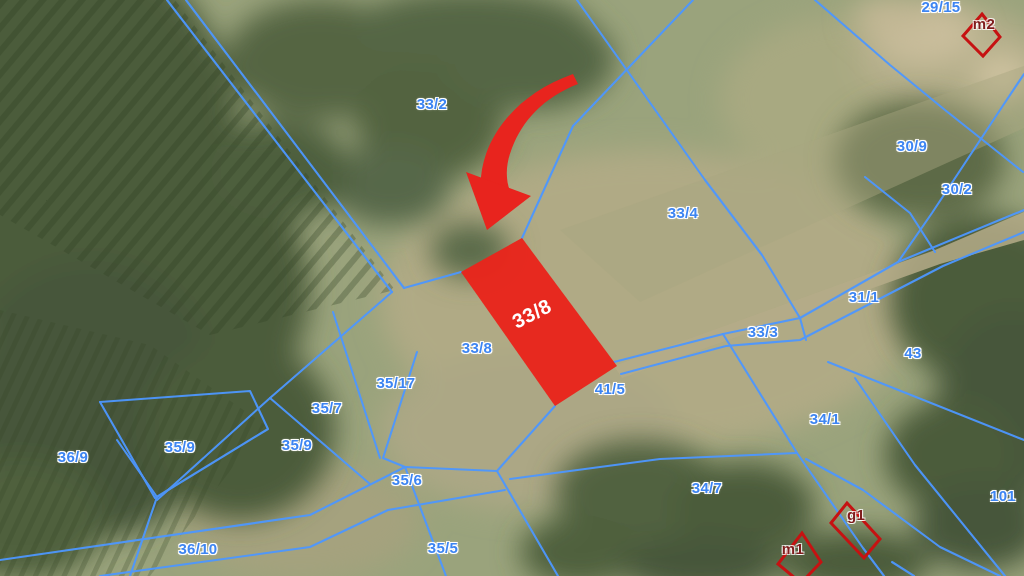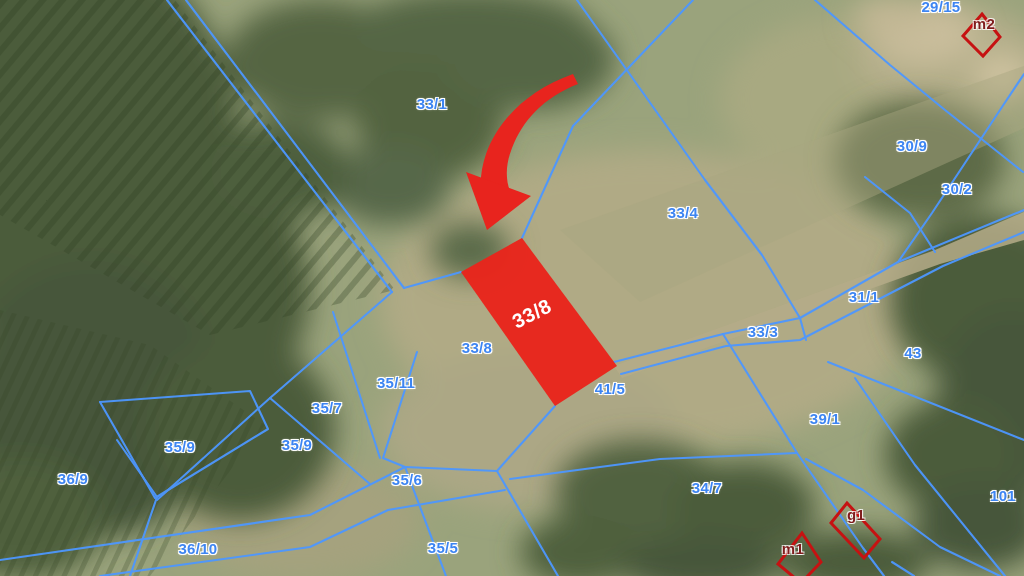--- a/index.html
+++ b/index.html
@@ -141,36 +141,36 @@
       <path d="M466,172 L531,196 L487,230 Z"></path>
     </g>
 
     <g stroke="#c61212" stroke-width="3" fill="none" stroke-linejoin="miter">
       <polygon points="982,14 1000,37 983,56 963,36"></polygon>
       <polygon points="847,503 880,539 864,558 831,523"></polygon>
       <polygon points="802,533 821,562 801,583 778,564"></polygon>
     </g>
   </svg>
 
-  <span class="plabel" style="left:432px;top:103px">33/1</span>
+  <span class="plabel" style="left:432px;top:103px">33/2</span>
   <span class="plabel" style="left:941px;top:6px">29/15</span>
   <span class="plabel" style="left:912px;top:145px">30/9</span>
   <span class="plabel" style="left:957px;top:188px">30/2</span>
   <span class="plabel" style="left:683px;top:212px">33/4</span>
   <span class="plabel" style="left:864px;top:296px">31/1</span>
   <span class="plabel" style="left:763px;top:331px">33/3</span>
   <span class="plabel" style="left:913px;top:352px">43</span>
   <span class="plabel" style="left:477px;top:347px">33/8</span>
   <span class="plabel" style="left:610px;top:388px">41/5</span>
-  <span class="plabel" style="left:396px;top:382px">35/11</span>
+  <span class="plabel" style="left:396px;top:382px">35/17</span>
   <span class="plabel" style="left:327px;top:407px">35/7</span>
   <span class="plabel" style="left:180px;top:446px">35/9</span>
-  <span class="plabel" style="left:825px;top:418px">39/1</span>
+  <span class="plabel" style="left:825px;top:418px">34/1</span>
   <span class="plabel" style="left:297px;top:444px">35/9</span>
-  <span class="plabel" style="left:73px;top:478px">36/9</span>
+  <span class="plabel" style="left:73px;top:456px">36/9</span>
   <span class="plabel" style="left:407px;top:479px">35/6</span>
   <span class="plabel" style="left:707px;top:487px">34/7</span>
   <span class="plabel" style="left:1003px;top:495px">101</span>
   <span class="plabel" style="left:198px;top:548px">36/10</span>
   <span class="plabel" style="left:443px;top:547px">35/5</span>
 
   <span class="rlabel" style="left:984px;top:23px">m2</span>
   <span class="rlabel" style="left:856px;top:514px">g1</span>
   <span class="rlabel" style="left:793px;top:548px">m1</span>
 

